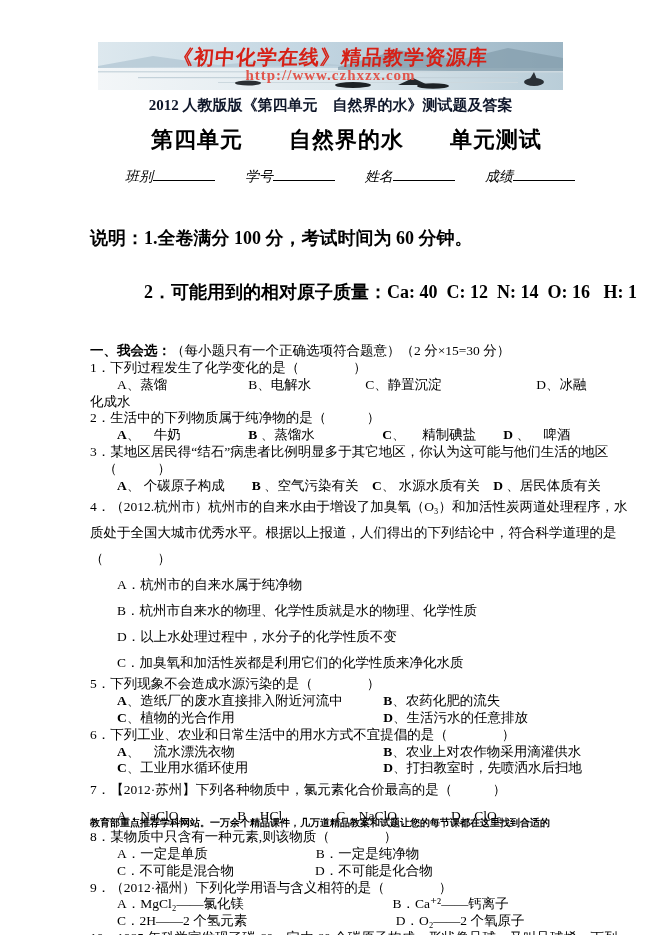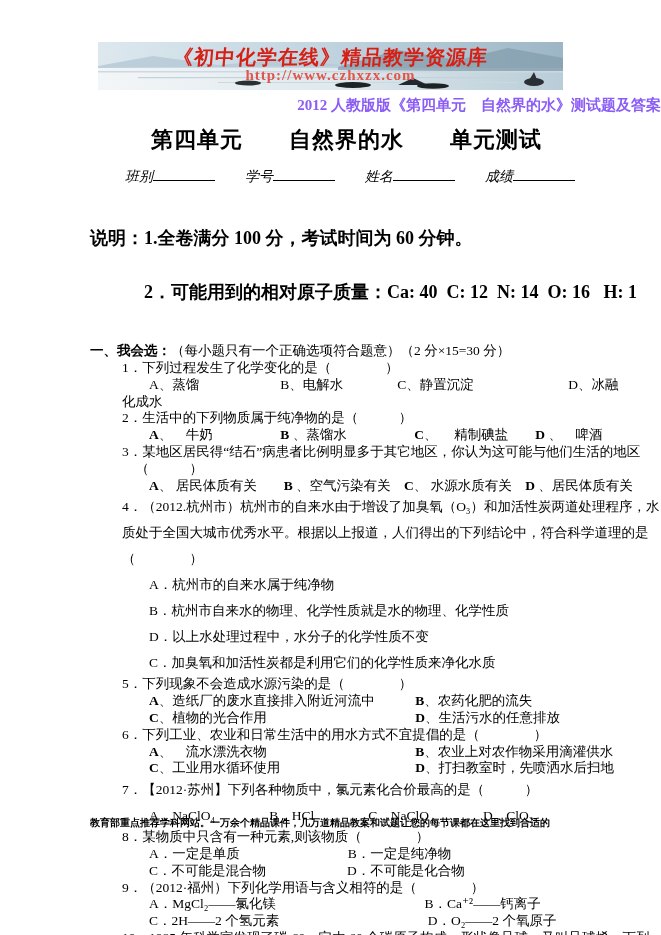--- a/index.html
+++ b/index.html
@@ -20,21 +20,21 @@
     font-size:15px; font-weight:bold; letter-spacing:1px;
   }
   .red-title { margin-top:6px; text-align:center; font-size:15px; font-weight:bold; }
   .main-title { margin-top:10px; text-align:center; font-size:22px; font-weight:bold; letter-spacing:1px;padding-left:32px; }
   .form-row { margin:12px 0 0 125px; font-size:14px; display:flex; column-gap:30px;font-style:italic; }
   .form-field { white-space:nowrap; }
   .uline { display:inline-block; width:62px; height:13px; border-bottom:1px solid #000; }
   .instructions { margin:7px 0 0 90px; font-weight:bold; font-size:18px; line-height:18px; white-space:pre; }
   .content { margin:4px 0 0 90px; width:490px; }
   .sec-heading { font-size:13.5px; line-height:19px; white-space:pre; }
-  .line { font-size:13.5px; line-height:16.8px; white-space:pre;margin-left:32px; }
+  .line { font-size:13.5px; line-height:16.8px; white-space:pre; }
   .line.sp { line-height:26px; }
   .b { font-weight:bold;text-align:right; }
   .footer { position:absolute; left:90px; top:816px; width:490px; font-size:10px; font-weight:bold; line-height:13.5px; }
   .footer .url { font-weight:normal; font-family:"Liberation Serif","DejaVu Serif",serif; font-size:10.5px; }
 </style>
 </head>
 <body>
 
 <div class="page">
 
@@ -63,21 +63,21 @@
       <ellipse cx="255" cy="43" rx="18" ry="3" fill="#1d2225"></ellipse>
       <path d="M300,43 L315,36 L330,43 Z" fill="#23282c"></path>
       <ellipse cx="335" cy="44" rx="16" ry="2.8" fill="#1d2225"></ellipse>
       <ellipse cx="436" cy="40" rx="10" ry="4" fill="#2a3036"></ellipse>
       <path d="M430,40 L436,30 L440,40 Z" fill="#2a3036"></path>
     </svg>
     <div class="banner-title" style="color:#d62016;">《初中化学在线》精品教学资源库</div>
     <div class="banner-url" style="color:#e0564c;">http://www.czhxzx.com</div>
   </div>
 
-  <div class="red-title" style="color:#8b5cf6;text-align:right;">2012 人教版版《第四单元　自然界的水》测试题及答案</div>
+  <div class="red-title" style="color:#0f172a;">2012 人教版版《第四单元　自然界的水》测试题及答案</div>
 
   <div class="main-title">第四单元　　自然界的水　　单元测试</div>
 
   <div class="form-row">
       <span class="form-field"><span>班别</span><span class="uline"></span></span>
       <span class="form-field"><span>学号</span><span class="uline"></span></span>
       <span class="form-field"><span>姓名</span><span class="uline"></span></span>
       <span class="form-field"><span>成绩</span><span class="uline"></span></span>
     </div>
 
@@ -94,21 +94,21 @@
           <div class="line">　　A、蒸馏　　　　　　B、电解水　　　　C、静置沉淀　　　　　　　D、冰融</div>
           <div class="line">化成水</div>
         </div>
         <div>
           <div class="line">2．生活中的下列物质属于纯净物的是（　　　）</div>
           <div class="line"><span>　　</span><span class="b">A</span><span>、　牛奶　　　　　</span><span class="b">B</span><span> 、蒸馏水　　　　　</span><span class="b">C</span><span>、　 精制碘盐　　</span><span class="b">D</span><span> 、　啤酒</span></div>
         </div>
         <div>
           <div class="line">3．某地区居民得“结石”病患者比例明显多于其它地区，你认为这可能与他们生活的地区</div>
           <div class="line">　（　　　）</div>
-          <div class="line"><span>　　</span><span class="b">A</span><span>、 居民体质有关　　</span><span class="b">B</span><span> 、空气污染有关　</span><span class="b">C</span><span>、 水源水质有关　</span><span class="b">D</span><span> 、居民体质有关</span></div>
+          <div class="line"><span>　　</span><span class="b">A</span><span>、 个碳原子构成　　</span><span class="b">B</span><span> 、空气污染有关　</span><span class="b">C</span><span>、 水源水质有关　</span><span class="b">D</span><span> 、居民体质有关</span></div>
         </div>
         <div>
           <div class="line sp">4．（2012.杭州市）杭州市的自来水由于增设了加臭氧（O₃）和加活性炭两道处理程序，水</div>
           <div class="line sp">质处于全国大城市优秀水平。根据以上报道，人们得出的下列结论中，符合科学道理的是</div>
           <div class="line sp">（　　　　）</div>
           <div class="line sp">　　A．杭州市的自来水属于纯净物</div>
           <div class="line sp">　　B．杭州市自来水的物理、化学性质就是水的物理、化学性质</div>
           <div class="line sp">　　D．以上水处理过程中，水分子的化学性质不变</div>
           <div class="line sp">　　C．加臭氧和加活性炭都是利用它们的化学性质来净化水质</div>
         </div>

